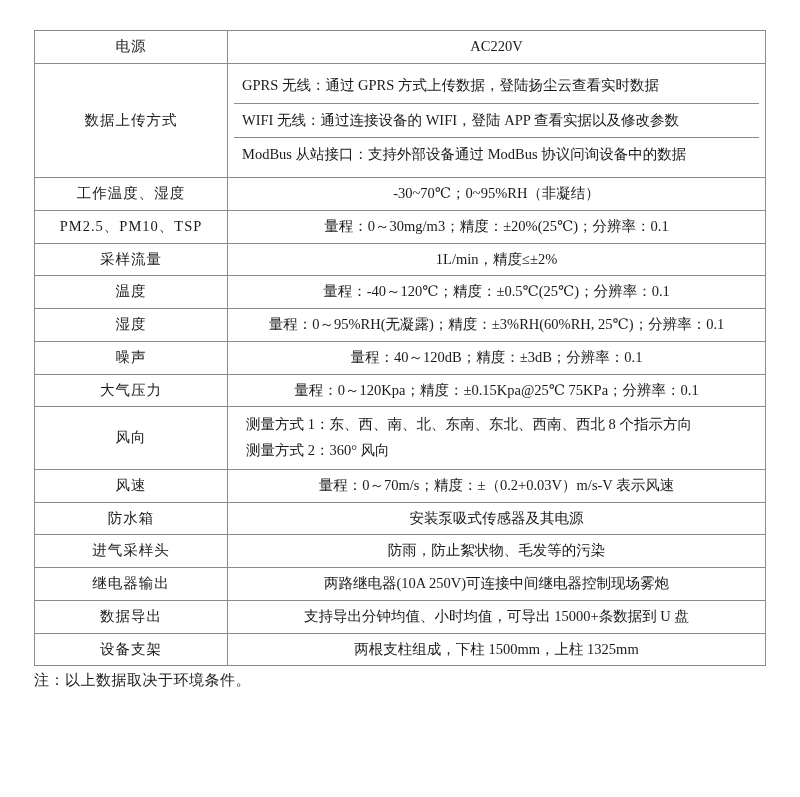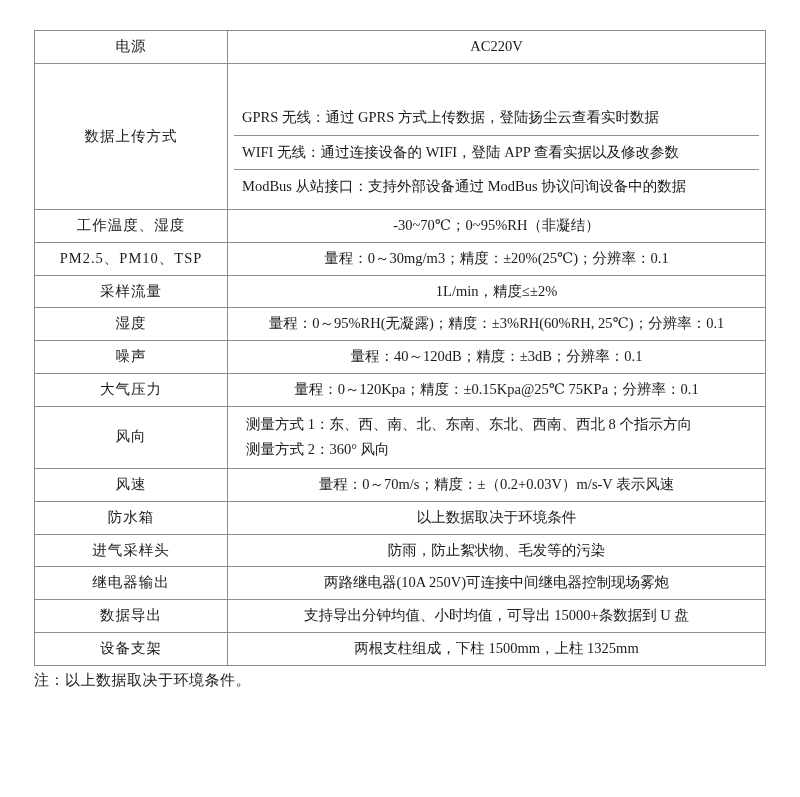--- a/index.html
+++ b/index.html
@@ -36,21 +36,20 @@
   td.label {
     width: 180px;
     text-align: center;
     letter-spacing: 1px;
   }
   td.value {
     text-align: center;
   }
   .sub-rows {
     display: block;
-    margin-top: 32px;
   }
   .sub-row {
     display: block;
     padding: 6px 0 6px 8px;
     text-align: left;
   }
   .sub-row + .sub-row {
     border-top: 1px solid #8c8c8c;
   }
   td.value-group {
@@ -99,20 +98,24 @@
       <tr>
         <td class="label">PM2.5、PM10、TSP</td>
         <td class="value">量程：0～30mg/m3；精度：±20%(25℃)；分辨率：0.1</td>
       </tr>
 
       <tr>
         <td class="label">采样流量</td>
         <td class="value">1L/min，精度≤±2%</td>
       </tr>
 
+      <tr>
+        <td class="label">温度</td>
+        <td class="value">量程：-40～120℃；精度：±0.5℃(25℃)；分辨率：0.1</td>
+      </tr>
 
       <tr>
         <td class="label">湿度</td>
         <td class="value">量程：0～95%RH(无凝露)；精度：±3%RH(60%RH, 25℃)；分辨率：0.1</td>
       </tr>
 
       <tr>
         <td class="label">噪声</td>
         <td class="value">量程：40～120dB；精度：±3dB；分辨率：0.1</td>
       </tr>
@@ -131,21 +134,21 @@
       </tr>
 
       <tr>
         <td class="label">风速</td>
         <td class="value">量程：0～70m/s；精度：±（0.2+0.03V）m/s-V 表示风速</td>
       </tr>
 
 
       <tr>
         <td class="label">防水箱</td>
-        <td class="value">以上数据取决于环境条件</td>
+        <td class="value">安装泵吸式传感器及其电源</td>
       </tr>
 
       <tr>
         <td class="label">进气采样头</td>
         <td class="value">防雨，防止絮状物、毛发等的污染</td>
       </tr>
 
       <tr>
         <td class="label">继电器输出</td>
         <td class="value">两路继电器(10A 250V)可连接中间继电器控制现场雾炮</td>

